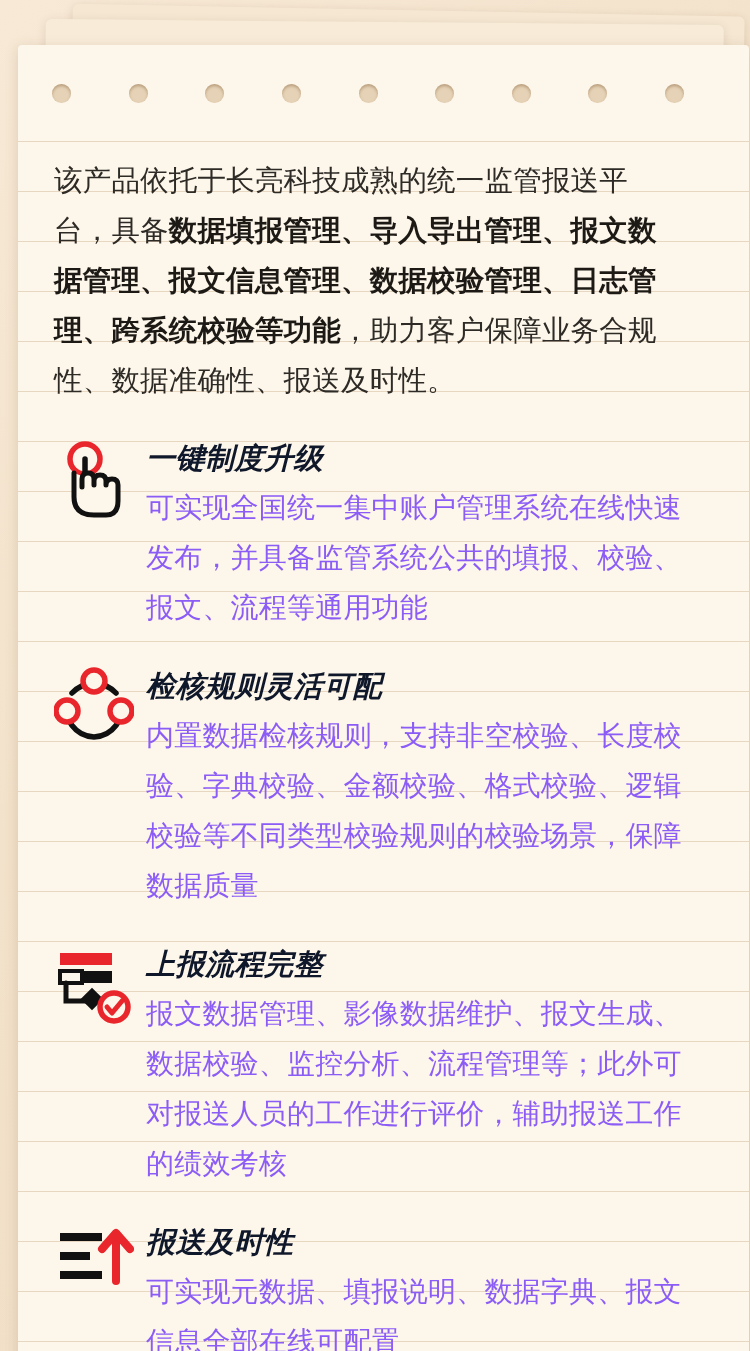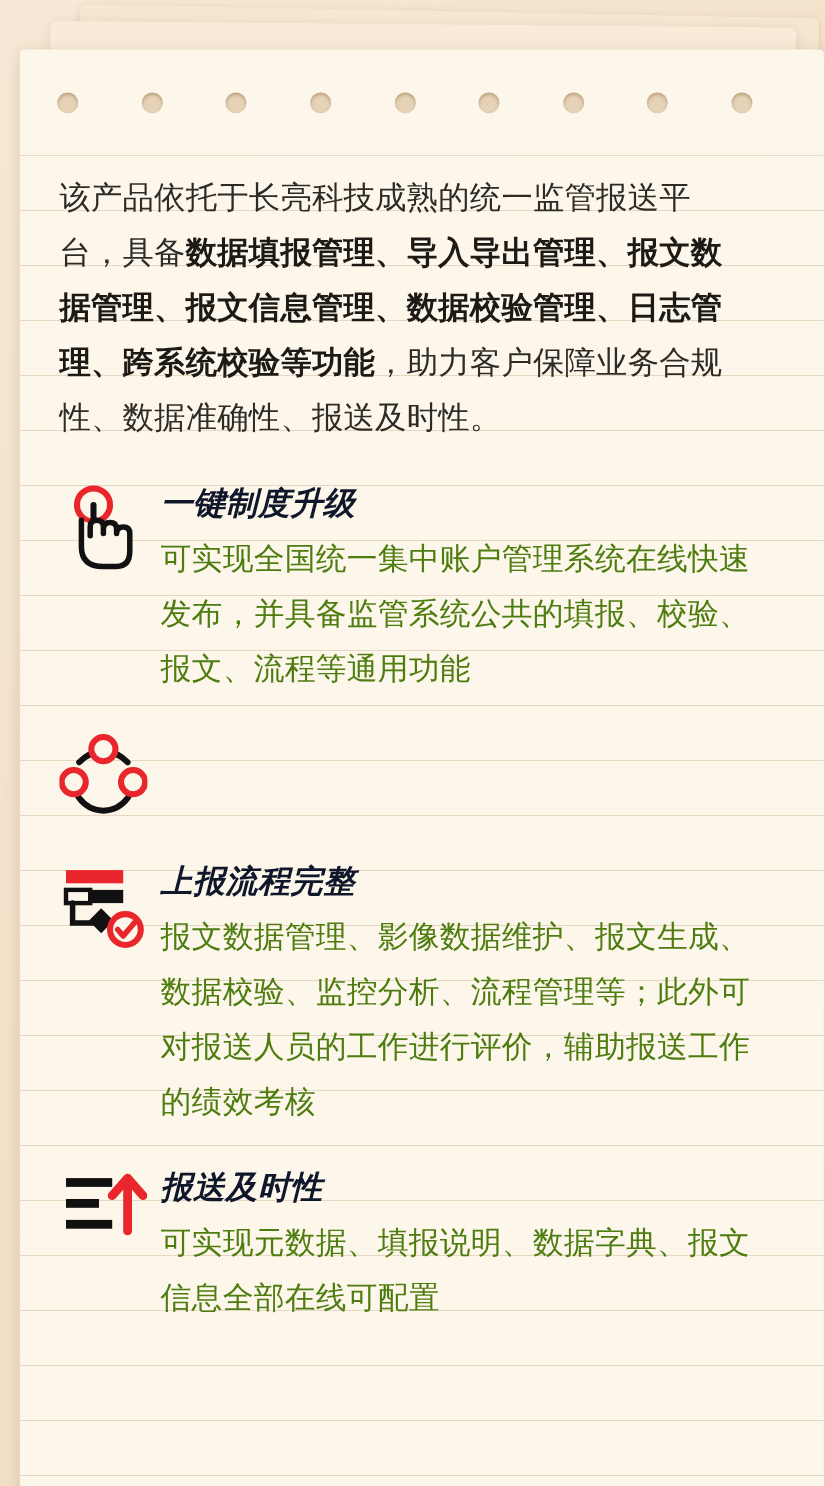--- a/index.html
+++ b/index.html
@@ -141,21 +141,21 @@
     font-size: 29px;
     font-weight: bold;
     color: #0f172a;
     line-height: 50px;
     letter-spacing: 0.5px;
     font-style: italic;
   }
   .feat-desc {
     font-size: 28px;
     line-height: 50px;
-    color: #4d7c0f;
+    color: #8b5cf6;
     letter-spacing: 0.2px;
   }
 
   svg { display: block; }
 </style>
 </head>
 <body>
 
 <div class="stage">
   <div class="sheet-back-2"></div>
@@ -201,20 +201,24 @@
           <svg width="80" height="82" viewBox="0 0 80 82">
             <path d="M18 26 A30 30 0 0 1 62 26" fill="none" stroke="#111" stroke-width="5.5" stroke-linecap="round"></path>
             <path d="M14 38 A30 30 0 0 0 66 38" fill="none" stroke="#111" stroke-width="0"></path>
             <path d="M16 36 A28 28 0 0 0 64 36 " fill="none" stroke="#111" stroke-width="0"></path>
             <path d="M13 34 A29 29 0 0 0 40 70 A29 29 0 0 0 67 34" fill="none" stroke="#111" stroke-width="5.5" stroke-linecap="round"></path>
             <circle cx="40" cy="14" r="11" fill="#fdf6ea" stroke="#e8262b" stroke-width="5.5"></circle>
             <circle cx="13" cy="44" r="11" fill="#fdf6ea" stroke="#e8262b" stroke-width="5.5"></circle>
             <circle cx="67" cy="44" r="11" fill="#fdf6ea" stroke="#e8262b" stroke-width="5.5"></circle>
           </svg>
         </div>
+        <div class="feat-body">
+          <div class="feat-title">检核规则灵活可配</div>
+          <div class="feat-desc">内置数据检核规则，支持非空校验、长度校验、字典校验、金额校验、格式校验、逻辑校验等不同类型校验规则的校验场景，保障数据质量</div>
+        </div>
       </div>
 
       <div class="feature">
         <div class="feat-icon">
           <svg width="80" height="82" viewBox="0 0 80 82">
             <rect x="6" y="8" width="52" height="12" fill="#e8262b"></rect>
             <rect x="6" y="26" width="52" height="12" fill="#111"></rect>
             <rect x="6" y="26" width="22" height="12" fill="#fdf6ea" stroke="#111" stroke-width="4"></rect>
             <path d="M12 38 L12 56 L34 56" fill="none" stroke="#111" stroke-width="5" stroke-linecap="round"></path>
             <rect x="30" y="46" width="16" height="16" transform="rotate(45 38 54)" fill="#111"></rect>

